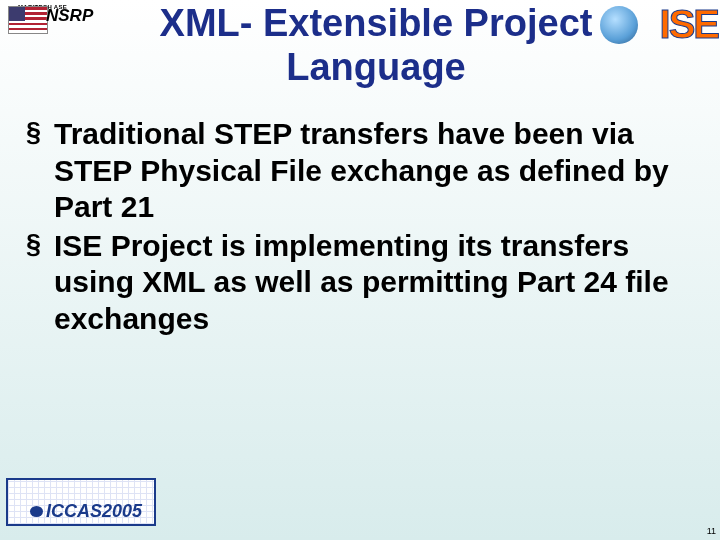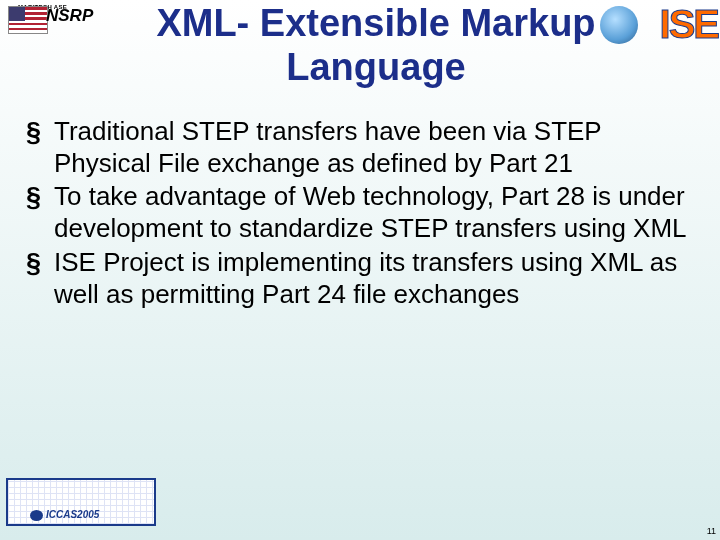--- a/index.html
+++ b/index.html
@@ -124,22 +124,22 @@
     right: 24px;
   }
   ul.bullets {
     list-style: none;
     margin: 0;
     padding: 0;
   }
   ul.bullets > li {
     position: relative;
     padding-left: 30px;
-    font-size: 26px;
-    font-weight: 400;
+    font-size: 30px;
+    font-weight: 700;
     color: #000;
     line-height: 1.22;
     margin-bottom: 2px;
   }
   ul.bullets > li::before {
     content: "§";
     position: absolute;
     left: 2px;
     top: 0;
     font-size: 27px;
@@ -166,21 +166,21 @@
     bottom: 0;
     background:
       repeating-linear-gradient(0deg, #c9d2f0 0 1px, transparent 1px 6px),
       repeating-linear-gradient(90deg, #c9d2f0 0 1px, transparent 1px 6px);
     opacity: 0.6;
   }
   .footer-logo .iccas {
     position: absolute;
     bottom: 2px;
     left: 22px;
-    font-size: 10px;
+    font-size: 18px;
     font-weight: 900;
     font-style: italic;
     color: #1a3a8a;
     display: flex;
     align-items: baseline;
     gap: 3px;
   }
   .footer-logo .iccas .disc {
     width: 13px;
     height: 13px;
@@ -209,26 +209,25 @@
     <div class="flag"></div>
     <div class="globe"></div>
     <span class="nsrp-text">NSRP</span>
   </div>
 
   <div class="ise-logo">
     <div class="ise-globe"></div>
     <span class="ise-text">ISE</span>
   </div>
 
-  <div class="title">XML- Extensible Markup Language</div>
+  <div class="title">XML- Extensible Project Language</div>
 
   <div class="body">
     <ul class="bullets">
       <li>Traditional STEP transfers have been via STEP Physical File exchange as defined by Part 21</li>
-      <li>To take advantage of Web technology, Part 28 is under development to standardize STEP transfers using XML</li>
       <li>ISE Project is implementing its transfers using XML as well as permitting Part 24 file exchanges</li>
     </ul>
   </div>
 
   <div class="footer-logo">
     <div class="blueprint"></div>
     <div class="iccas">
       <span class="disc"></span>
       <span>ICCAS2005</span>
     </div>

